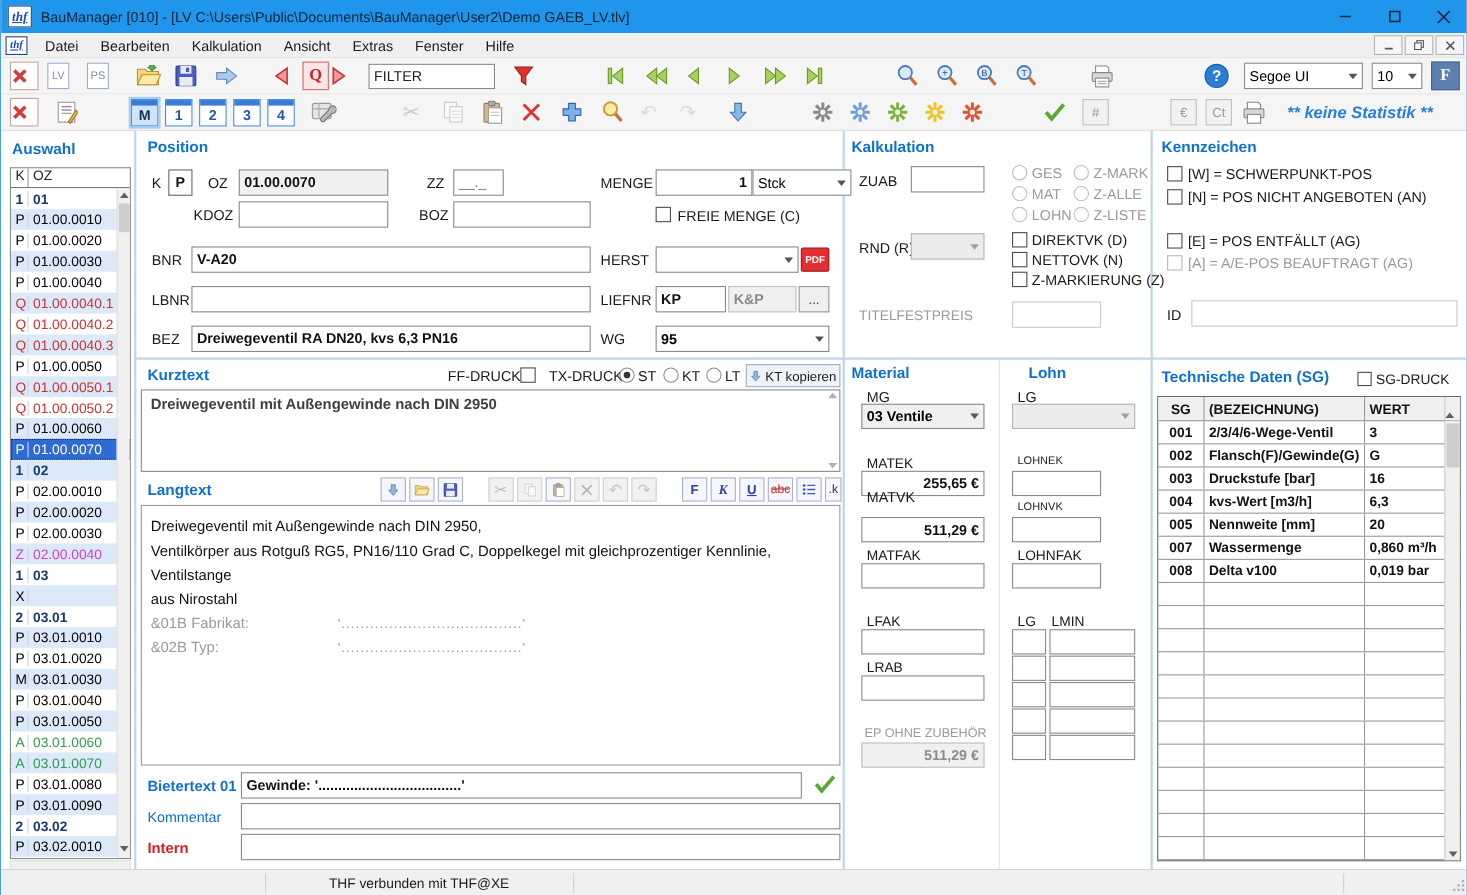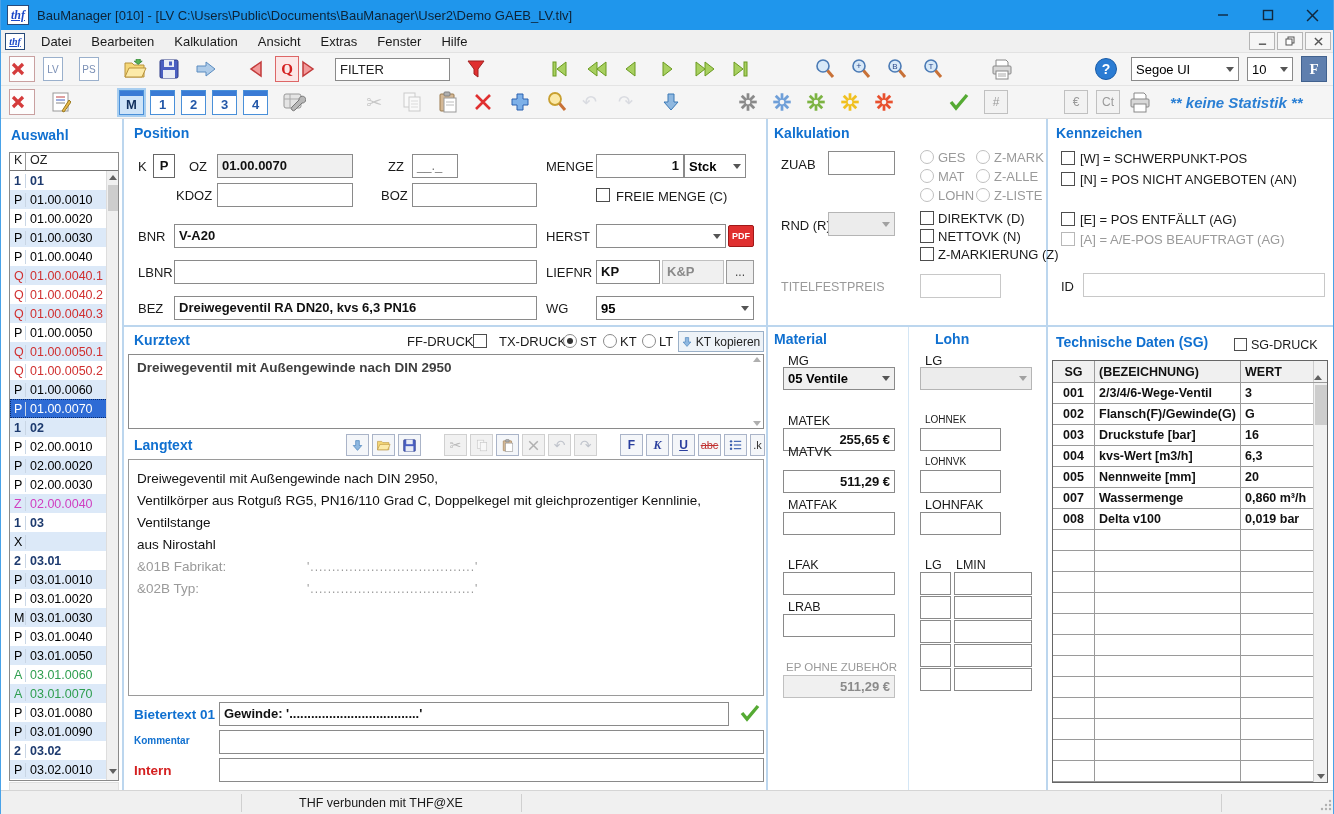--- a/index.html
+++ b/index.html
@@ -684,21 +684,21 @@
   <div style="position:absolute;left:125px;top:0;width:640px;height:206px">
     <div class="sect-title" style="position:absolute;left:8px;top:6px">Position</div>
     <span class="lbl" style="left:12px;top:40px">K</span>
     <div class="inp bold" style="left:27px;top:35px;width:22px;height:24px;text-align:center;line-height:22px;border-color:#666">P</div>
     <span class="lbl" style="left:63px;top:40px">OZ</span>
     <div class="inp bold ro" style="left:91px;top:35px;width:136px;height:24px;line-height:22px">01.00.0070</div>
     <span class="lbl" style="left:262px;top:40px">ZZ</span>
     <div class="inp" style="left:286px;top:35px;width:46px;height:24px;line-height:22px;color:#777">__._</div>
     <span class="lbl" style="left:420px;top:40px">MENGE</span>
     <div class="inp bold right" style="left:470px;top:35px;width:88px;height:24px;line-height:22px">1</div>
-    <div class="acombo" style="left:558px;top:35px;width:62px;height:24px;font-weight:bold">
+    <div class="acombo" style="left:558px;top:35px;width:90px;height:24px;font-weight:normal">
       <span>Stck</span>
         <span class="chev"></span>
       </div>
     <span class="lbl" style="left:50px;top:69px">KDOZ</span>
     <div class="inp" style="left:91px;top:64px;width:136px;height:24px"></div>
     <span class="lbl" style="left:255px;top:69px">BOZ</span>
     <div class="inp" style="left:286px;top:64px;width:125px;height:24px"></div>
     <span class="cb" style="left:470px;top:69px"></span>
     <span class="lbl" style="left:490px;top:70px">FREIE MENGE (C)</span>
     <span class="lbl" style="left:12px;top:110px">BNR</span>
@@ -838,21 +838,21 @@
   </div>
 
   <div style="position:absolute;left:125px;top:577px;width:640px;height:94px">
     <span class="lbl" style="left:8px;top:11px;font-weight:bold;color:#1070d0;font-size:13.5px">Bietertext 01</span>
     <div class="inp bold" style="left:93px;top:6px;width:510px;height:24px;line-height:22px">Gewinde:   '....................................'</div>
     <div style="position:absolute;left:613px;top:7px">
       <svg width="22" height="20" viewBox="0 0 22 20">
           <path d="M3 10 L8 16 L19 3" fill="none" stroke="#55aa33" stroke-width="3.4"></path>
         </svg>
       </div>
-    <span class="lbl" style="left:8px;top:39px;font-weight:bold;color:#1070d0;font-size:10px">Kommentar</span>
+    <span class="lbl" style="left:8px;top:39px;font-weight:normal;color:#1070d0;font-size:13px">Kommentar</span>
     <div class="inp" style="left:93px;top:34px;width:545px;height:24px"></div>
     <span class="lbl" style="left:8px;top:67px;font-weight:bold;color:#d42020;font-size:13.5px">Intern</span>
     <div class="inp" style="left:93px;top:62px;width:545px;height:24px"></div>
   </div>
 
   <div style="position:absolute;left:767px;top:0;width:278px;height:206px">
     <div class="sect-title" style="position:absolute;left:6px;top:6px">Kalkulation</div>
     <span class="lbl" style="left:13px;top:38px">ZUAB</span>
     <div class="inp" style="left:60px;top:32px;width:67px;height:24px"></div>
     <div id="kalk-radios1">
@@ -901,21 +901,21 @@
         <div class="lbl gray" style="position: absolute; left: 32px; top: 113px;">[A] = A/E-POS BEAUFTRAGT (AG)</div>
       </div>
     <span class="lbl" style="left:13px;top:160px">ID</span>
     <div class="inp dim" style="left:35px;top:154px;width:242px;height:24px"></div>
   </div>
 
   <div style="position:absolute;left:767px;top:208px;width:140px;height:463px">
     <div class="sect-title" style="position:absolute;left:6px;top:4px">Material</div>
     <span class="lbl" style="left:20px;top:26px">MG</span>
     <div class="acombo graybg" style="left:15px;top:40px;width:112px;height:23px;font-weight:bold">
-      <span>05 Ventile</span>
+      <span>03 Ventile</span>
         <span class="chev"></span>
       </div>
     <span class="lbl" style="left:20px;top:87px;font-size:12.5px">MATEK</span>
     <div class="inp bold right" style="left:15px;top:101px;width:112px;height:23px;line-height:21px">255,65 €</div>
     <span class="lbl" style="left:20px;top:117px;font-size:13px">MATVK</span>
     <div class="inp bold right" style="left:15px;top:143px;width:112px;height:23px;line-height:21px">511,29 €</div>
     <span class="lbl" style="left:20px;top:171px;font-size:12.5px">MATFAK</span>
     <div class="inp" style="left:15px;top:185px;width:112px;height:23px"></div>
     <span class="lbl" style="left:20px;top:231px;font-size:12.5px">LFAK</span>
     <div class="inp" style="left:15px;top:245px;width:112px;height:23px"></div>

